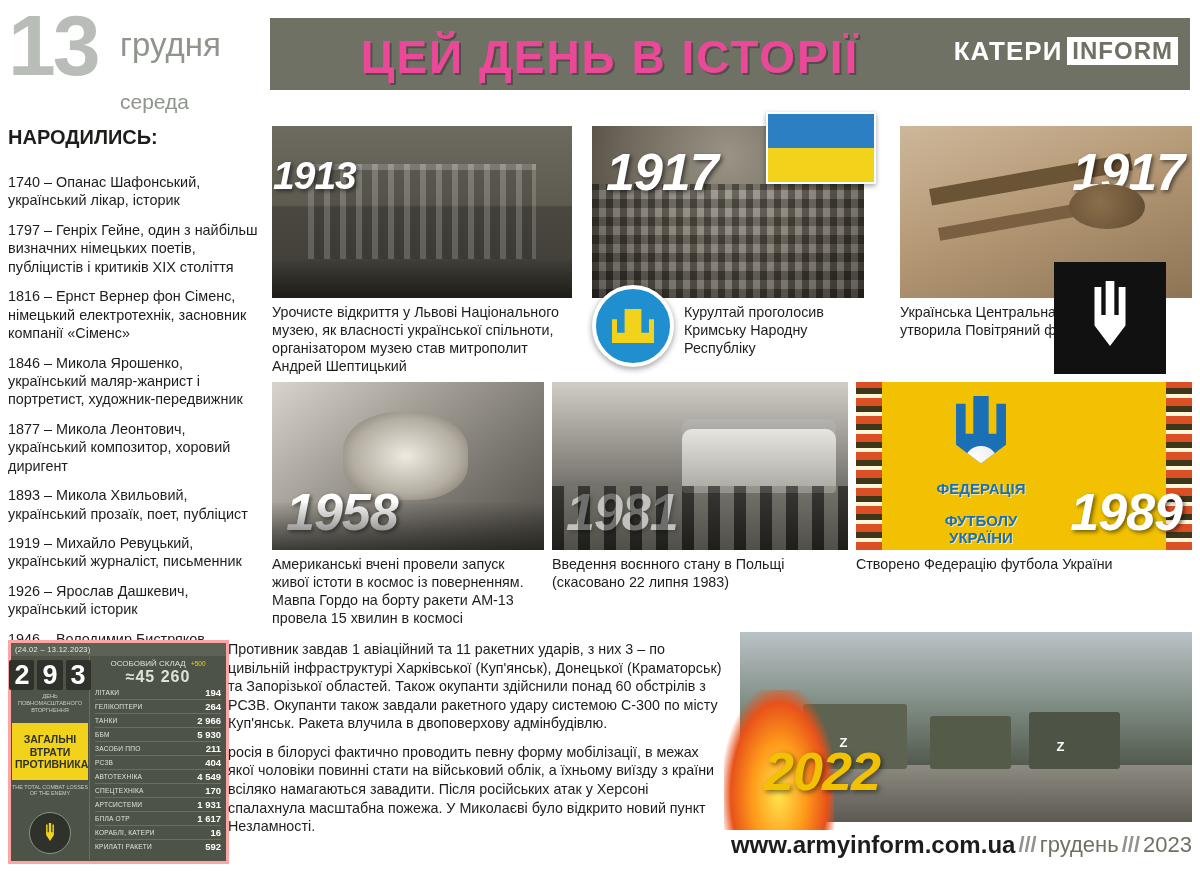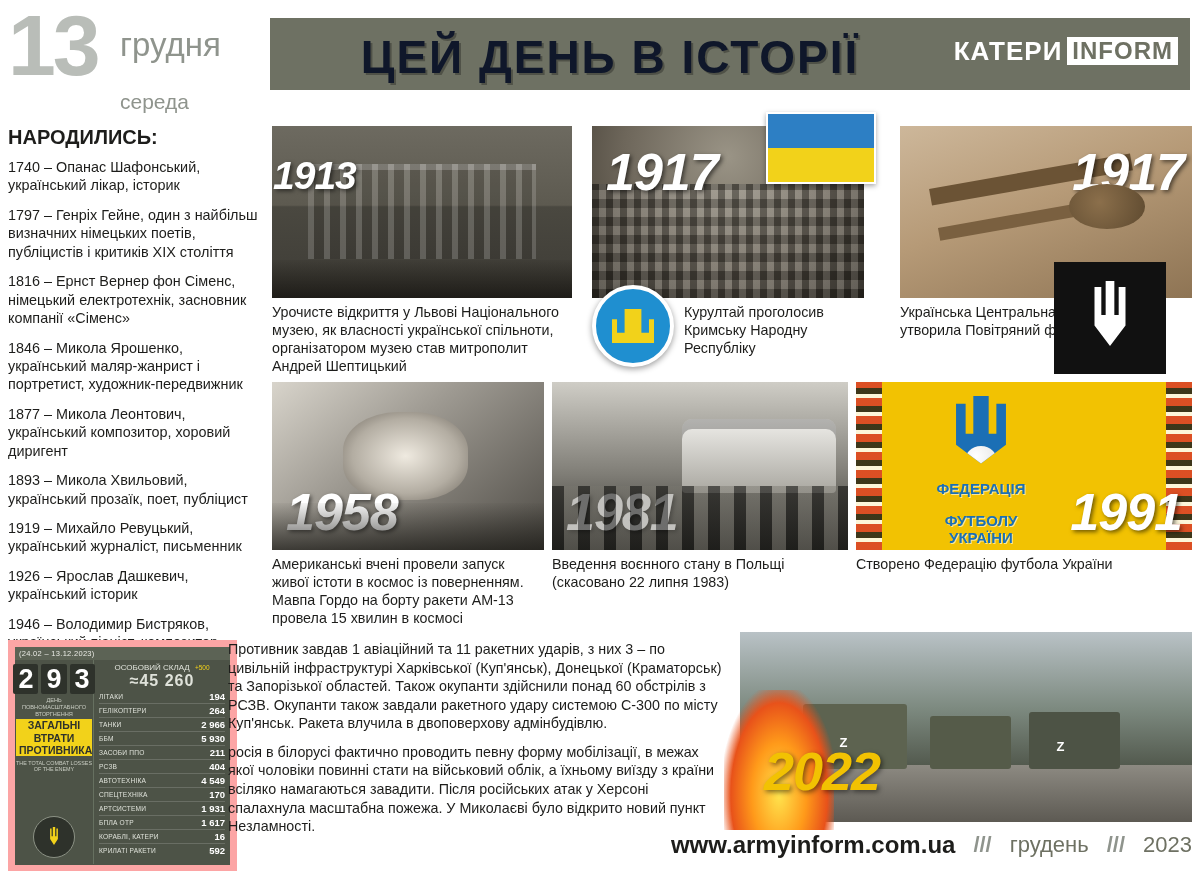--- a/index.html
+++ b/index.html
@@ -29,21 +29,21 @@
     font-size:21px;color:#8f948d;
   }
 
   .title-bar{
     position:absolute;left:270px;top:18px;width:920px;height:72px;
     background:#6e7163;
   }
   .title-text{
     position:absolute;left:290px;top:30px;width:640px;
     text-align:center;
-    font-size:46px;font-weight:bold;color:#0f172a;
+    font-size:46px;font-weight:bold;color:#ec4899;
     letter-spacing:2px;
     text-shadow:2px 2px 0 rgba(0,0,0,0.28);
   }
   .logo{
     position:absolute;right:22px;top:34px;
     display:flex;align-items:center;height:34px;
   }
   .logo-army{
     font-size:26px;font-weight:bold;color:#ffffff;letter-spacing:1px;
   }
@@ -52,21 +52,21 @@
     background:#ffffff;color:#6e7163;
     font-size:24px;font-weight:bold;letter-spacing:1px;
     padding:0 5px;
   }
 
   
   .births{
     position:absolute;left:8px;top:126px;width:250px;
   }
   .births-title{
-    font-size:20px;font-weight:bold;color:#1d1d1b;margin-bottom:9px;
+    font-size:20px;font-weight:bold;color:#1d1d1b;margin-bottom:24px;
   }
   .birth-item{
     font-size:14.4px;line-height:1.28;margin-bottom:11px;
   }
 
   
   .card{position:absolute;}
   .photo{
     position:relative;
     background:#8b8b83;
@@ -212,41 +212,41 @@
   }
   .trident-white{
     width:62px;height:74px;background:#ffffff;
     clip-path:polygon(50% 0%,57% 0%,57% 46%,64% 46%,64% 8%,75% 8%,75% 60%,
       50% 88%,25% 60%,25% 8%,36% 8%,36% 46%,43% 46%,43% 0%);
   }
 
   
   .losses{
     position:absolute;left:8px;top:640px;width:215px;height:218px;
-    background:#4d5347;border:7px solid #fca5a5;color:#e9eae4;
+    background:#4d5347;border:3px solid #fca5a5;color:#e9eae4;
     font-size:9px;
   }
   .losses-head{
     background:#5c6355;color:#e9eae4;font-size:7.5px;
     padding:2px 4px;letter-spacing:.3px;
   }
   .losses-body{display:flex;height:calc(100% - 14px);}
   .losses-left{
     width:78px;border-right:1px solid #667060;
     display:flex;flex-direction:column;align-items:center;padding-top:4px;
   }
   .big-num{display:flex;gap:3px;}
   .big-num span{
     background:#2e322b;color:#ffffff;font-size:27px;font-weight:bold;
     padding:1px 5px;border-radius:2px;line-height:1.05;
   }
   .losses-left .sub{font-size:5.6px;text-align:center;margin-top:3px;color:#c8ccc2;line-height:1.2;}
   .losses-title{
-    margin-top:2px;background:#f2d21a;color:#2e322b;font-weight:bold;
-    font-size:10.5px;text-align:center;line-height:1.15;padding:0 3px;width:70px;
+    margin-top:10px;background:#f2d21a;color:#2e322b;font-weight:bold;
+    font-size:10.5px;text-align:center;line-height:1.15;padding:10px 3px;width:70px;
   }
   .losses-title-en{font-size:5.4px;color:#c8ccc2;text-align:center;margin-top:4px;line-height:1.2;}
   .losses-emblem{
     margin-top:auto;margin-bottom:6px;width:40px;height:40px;border-radius:50%;
     background:#2e322b;border:1px solid #8b9184;
     display:flex;align-items:center;justify-content:center;
   }
   .losses-emblem i{
     width:15px;height:20px;background:#f2d21a;display:block;
     clip-path:polygon(50% 0%,58% 0%,58% 46%,66% 46%,66% 8%,76% 8%,76% 60%,
@@ -296,21 +296,21 @@
   }
   .year2022{
     position:absolute;left:52px;top:104px;
     font-size:54px;font-weight:bold;font-style:italic;color:#f2c202;
     text-shadow:2px 2px 5px rgba(0,0,0,.5);letter-spacing:-1px;
   }
 
   
   .footer{
     position:absolute;left:640px;top:828px;width:552px;height:34px;
-    display:flex;align-items:center;justify-content:flex-end;gap:18px;
+    display:flex;align-items:center;justify-content:flex-end;gap:3px;
   }
   .footer .site{font-size:24px;font-weight:bold;color:#1d1d1b;}
   .footer .sep{font-size:22px;font-weight:bold;color:#8f948d;}
   .footer .mon{font-size:22px;color:#6e7163;}
   .footer .yr{font-size:22px;color:#6e7163;}
 </style>
 </head>
 <body>
 
 <div class="page">
@@ -388,21 +388,21 @@
       <span class="embro"></span>
       <span class="embro r"></span>
       <div class="fed-badge">
         <div class="fed-trident">
           <span class="fed-ball"></span>
         </div>
         <div class="fed-text">ФЕДЕРАЦІЯ</div>
         <div class="fed-text" style="margin-top:16px">ФУТБОЛУ</div>
         <div class="fed-text" style="margin-top:0">УКРАЇНИ</div>
       </div>
-      <div class="year" style="right:10px;bottom:8px;font-size:52px;">1991</div>
+      <div class="year" style="right:10px;bottom:8px;font-size:52px;">1989</div>
     </div>
     <div class="cap">Створено Федерацію футбола України</div>
   </div>
 
   <div class="losses">
     <div class="losses-head">(24.02 – 13.12.2023)</div>
     <div class="losses-body">
       <div class="losses-left">
         <div class="big-num">
           <span>2</span>

